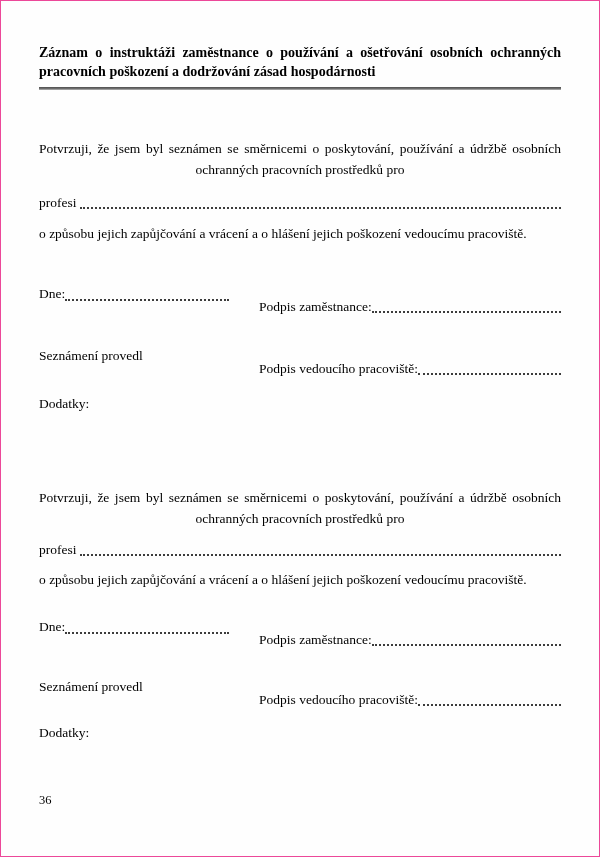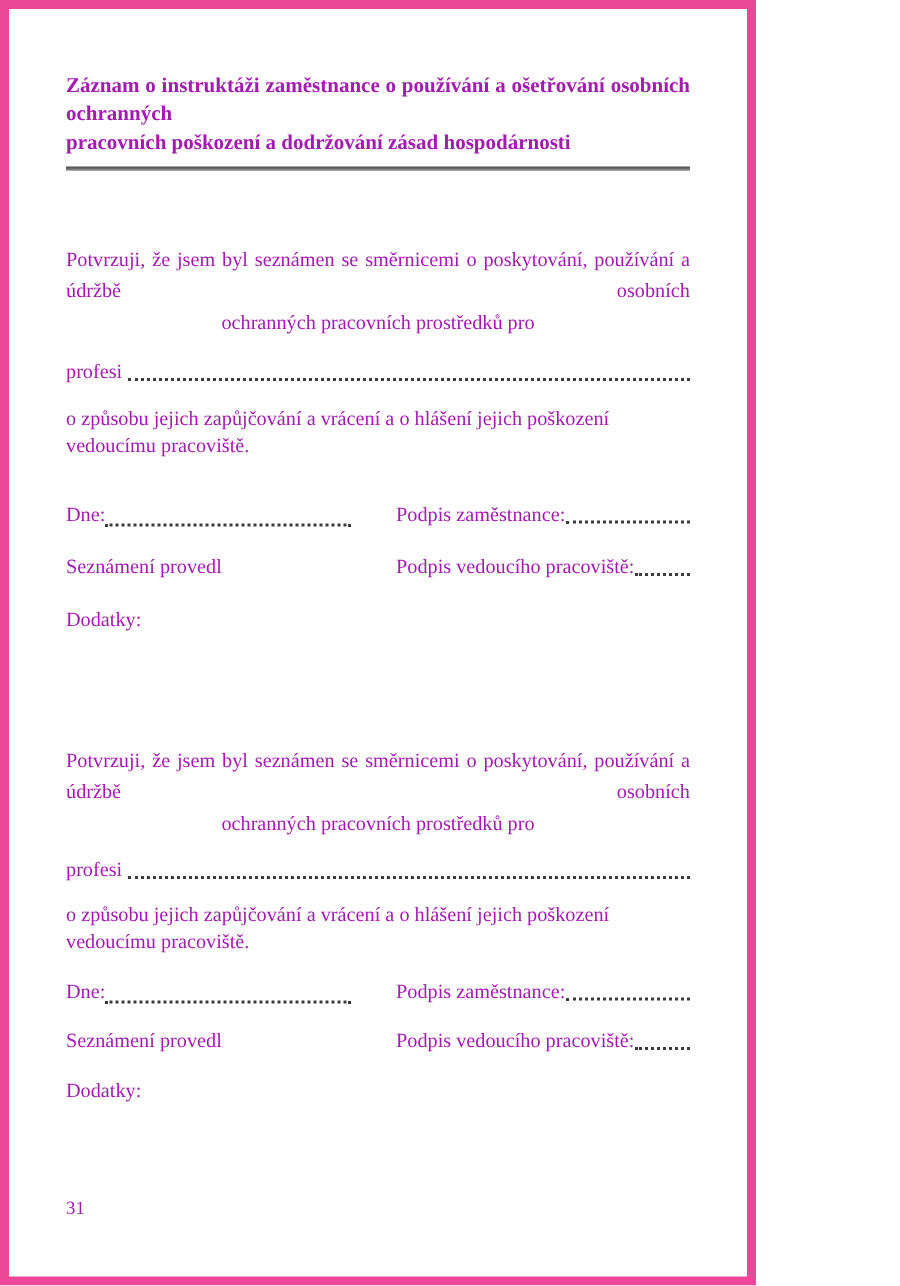--- a/index.html
+++ b/index.html
@@ -1,26 +1,26 @@
 <!DOCTYPE html>
 <html><head>
 <meta charset="utf-8">
 <style>
   html, body { margin: 0; padding: 0; background: #ffffff; }
   .page {
     position: relative;
-    width: 504px;
+    width: 600px;
     height: 857px;
     box-sizing: border-box;
     background: #fefefe;
-    border: 6px solid #ec4899;
+    border: 1px solid #ec4899;
     padding: 42px 38px 0 38px;
     font-family: "Liberation Serif", serif;
     font-size: 13.5px;
-    color: #a21caf;
+    color: #000000;
   }
 
   
   .doc-title { font-weight: bold; font-size: 14px; line-height: 19px; }
   .title-line-1 { text-align: justify; text-align-last: justify; }
   .title-line-2 { text-align: left; }
   .title-rule {
     height: 3px;
     margin-top: 6px;
     background: linear-gradient(to bottom, #4e4e4e 0%, #6f6f6f 55%, #b9b9b9 100%);
@@ -48,21 +48,21 @@
   .dot-line.short { margin-right: 30px; }
   .profession-row .dot-line { margin-left: 3px; }
 
   .sig-row { display: flex; line-height: 18px; }
   .sec1 .sig-row-first { margin-top: 28px; }
   .sec1 .sig-row { margin-top: 17px; }
   .sec1 .sig-row.sig-row-first { margin-top: 28px; }
   .sec2 .sig-row-first { margin-top: 15px; }
   .sec2 .sig-row { margin-top: 15px; }
   .sig-left { width: 220px; display: flex; align-items: center; box-sizing: border-box; }
-  .sig-right { flex: 1; display: flex; align-items: flex-start; }
+  .sig-right { flex: 1; display: flex; align-items: flex-start; margin-top: 27px; }
   .sig-label { white-space: nowrap; }
 
   
   .page-number {
     position: absolute;
     left: 38px;
     top: 792px;
     font-size: 12.5px;
   }
 </style>
@@ -148,15 +148,15 @@
         <span class="sig-label">Podpis vedoucího pracoviště:</span>
         <span class="dot-line"></span>
       </div>
     </div>
 
     <div class="sig-row">
       <span class="sig-label">Dodatky:</span>
     </div>
   </div>
 
-  <div class="page-number">31</div>
+  <div class="page-number">36</div>
 
 </div>
 
 </body></html>

